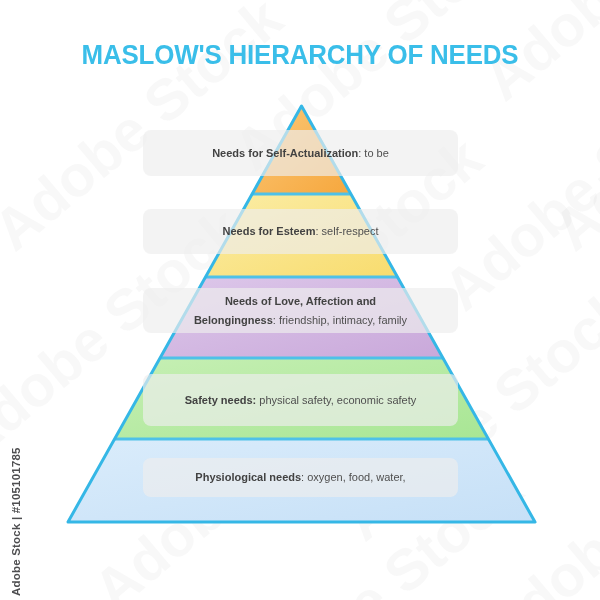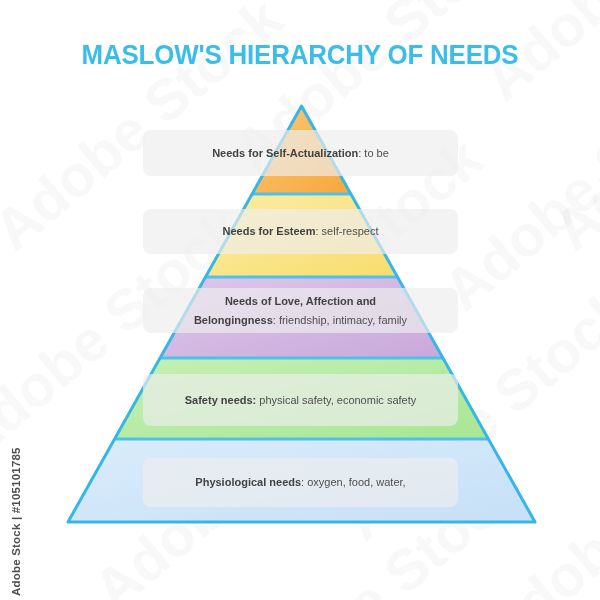--- a/index.html
+++ b/index.html
@@ -26,21 +26,21 @@
     position:absolute;left:143px;width:315px;border-radius:8px;
     background:rgba(238,238,238,0.68);
     display:flex;flex-direction:column;justify-content:center;
     text-align:center;font-size:11px;line-height:19px;color:#4F4F4F;
   }
   .band b{color:#424242;}
   .b1{top:130px;height:46px;}
   .b2{top:209px;height:45px;}
   .b3{top:288px;height:45px;}
   .b4{top:374px;height:52px;}
-  .b5{top:458px;height:49px;}
+  .b5{top:458px;height:39px;}
   
   .credit{
     position:absolute;left:10px;top:596px;transform-origin:0 0;
     transform:rotate(-90deg);font-size:11.5px;font-weight:600;
     color:#4E4E50;letter-spacing:0.2px;white-space:nowrap;
   }
 </style>
 </head>
 <body>
 

